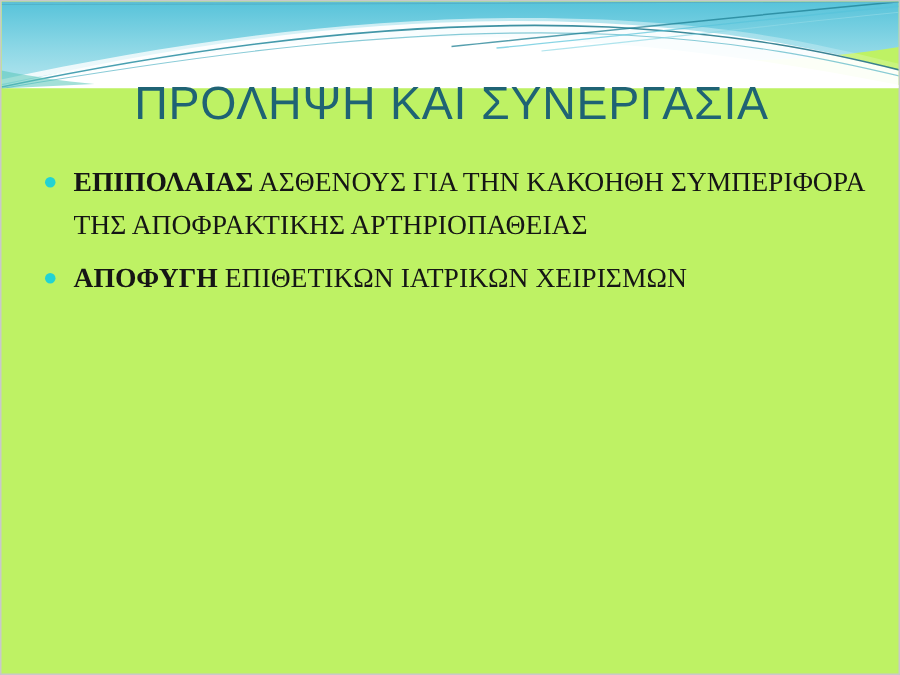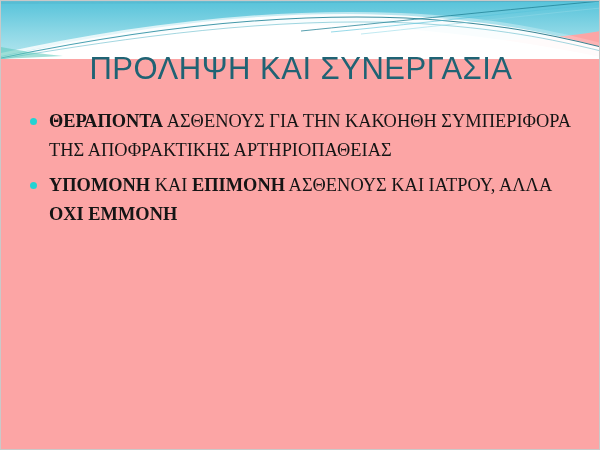--- a/index.html
+++ b/index.html
@@ -84,21 +84,21 @@
   .bullet-text {
     display: block;
   }
   .bullet-text b {
     font-weight: bold;
   }
 </style>
 </head>
 <body>
 
-<div id="slide" style="background: #fca5a5; padding-left: 44px;">
+<div id="slide" style="background: #bef264; padding-left: 44px;">
 
   <div id="header-band">
     <svg width="600" height="58" viewBox="0 0 600 58" xmlns="http://www.w3.org/2000/svg">
       <defs>
         <linearGradient id="gradMain" x1="0" y1="0" x2="0" y2="1">
           <stop offset="0%" stop-color="#57c3da"></stop>
           <stop offset="55%" stop-color="#8ed8e6"></stop>
           <stop offset="100%" stop-color="#b7e6ef"></stop>
         </linearGradient>
         <linearGradient id="gradLight" x1="0" y1="0" x2="1" y2="0">
@@ -131,21 +131,21 @@
 
       <path d="M0,46 C20,50 40,53 62,55 L0,58 Z" fill="#58c6b8" opacity="0.55"></path>
     </svg>
   </div>
 
   <div id="slide-title" style="color: rgb(31, 99, 116);">ΠΡΟΛΗΨΗ ΚΑΙ ΣΥΝΕΡΓΑΣΙΑ</div>
 
   <ul id="bullet-list">
     <li class="bullet-item">
       <span class="bullet-marker" style="background: rgb(34, 211, 211);"></span>
-      <span class="bullet-text"><b>ΘΕΡΑΠΟΝΤΑ</b><span> ΑΣΘΕΝΟΥΣ ΓΙΑ ΤΗΝ ΚΑΚΟΗΘΗ ΣΥΜΠΕΡΙΦΟΡΑ ΤΗΣ ΑΠΟΦΡΑΚΤΙΚΗΣ ΑΡΤΗΡΙΟΠΑΘΕΙΑΣ</span></span>
+      <span class="bullet-text"><b>ΕΠΙΠΟΛΑΙΑΣ</b><span> ΑΣΘΕΝΟΥΣ ΓΙΑ ΤΗΝ ΚΑΚΟΗΘΗ ΣΥΜΠΕΡΙΦΟΡΑ ΤΗΣ ΑΠΟΦΡΑΚΤΙΚΗΣ ΑΡΤΗΡΙΟΠΑΘΕΙΑΣ</span></span>
     </li>
     <li class="bullet-item">
       <span class="bullet-marker" style="background: rgb(34, 211, 211);"></span>
-      <span class="bullet-text"><b>ΥΠΟΜΟΝΗ</b><span> ΚΑΙ </span><b>ΕΠΙΜΟΝΗ</b><span> ΑΣΘΕΝΟΥΣ ΚΑΙ ΙΑΤΡΟΥ, ΑΛΛΑ </span><b>ΟΧΙ ΕΜΜΟΝΗ</b></span>
+      <span class="bullet-text"><b>ΑΠΟΦΥΓΗ</b><span> ΕΠΙΘΕΤΙΚΩΝ ΙΑΤΡΙΚΩΝ ΧΕΙΡΙΣΜΩΝ</span></span>
     </li>
   </ul>
 
 </div>
 
 </body></html>

